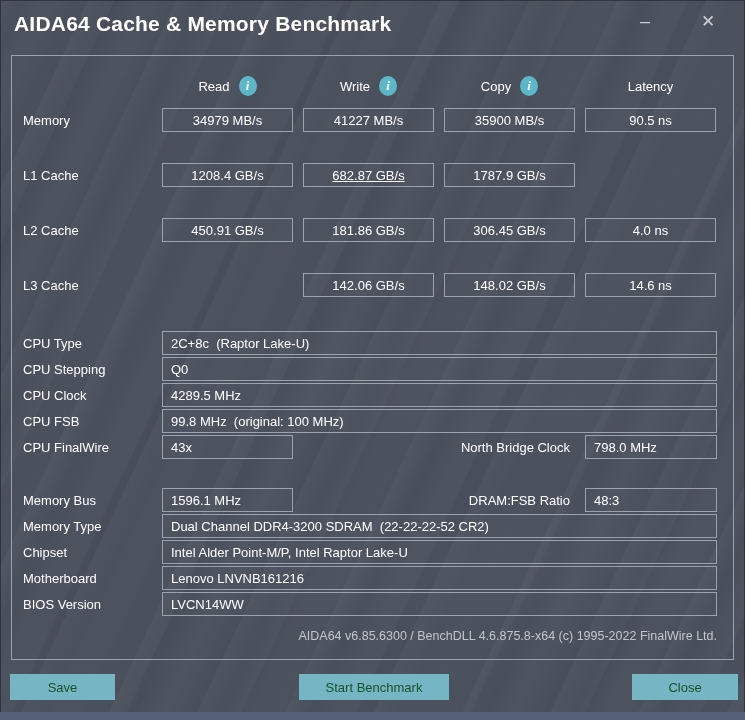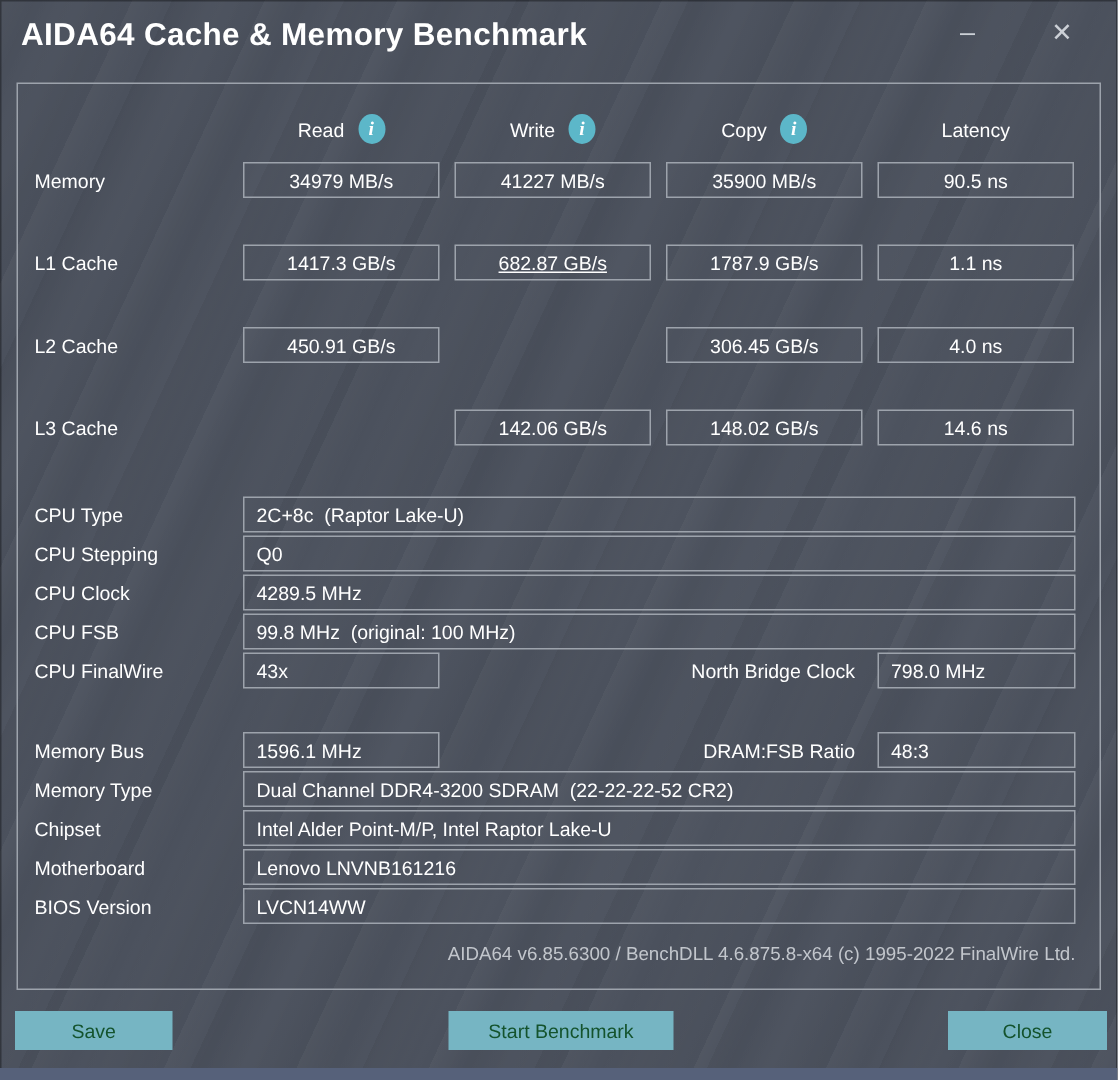--- a/index.html
+++ b/index.html
@@ -72,27 +72,27 @@
       <span>Latency</span>
     </div>
 
     <div class="rowlabel" style="top:52px;">Memory</div>
     <div class="field bench" style="left:150px; top:52px; width:131px;">34979 MB/s</div>
     <div class="field bench" style="left:291px; top:52px; width:131px;">41227 MB/s</div>
     <div class="field bench" style="left:432px; top:52px; width:131px;">35900 MB/s</div>
     <div class="field bench" style="left:573px; top:52px; width:131px;">90.5 ns</div>
 
     <div class="rowlabel" style="top:107px;">L1 Cache</div>
-    <div class="field bench" style="left:150px; top:107px; width:131px;">1417.3 GB/s</div>
+    <div class="field bench" style="left:150px; top:107px; width:131px;">1208.4 GB/s</div>
     <div class="field bench" style="left:291px; top:107px; width:131px;text-decoration:underline;">682.87 GB/s</div>
     <div class="field bench" style="left:432px; top:107px; width:131px;">1787.9 GB/s</div>
-    <div class="field bench" style="left:573px; top:107px; width:131px;">1.1 ns</div>
 
     <div class="rowlabel" style="top:162px;">L2 Cache</div>
     <div class="field bench" style="left:150px; top:162px; width:131px;">450.91 GB/s</div>
+    <div class="field bench" style="left:291px; top:162px; width:131px;">181.86 GB/s</div>
     <div class="field bench" style="left:432px; top:162px; width:131px;">306.45 GB/s</div>
     <div class="field bench" style="left:573px; top:162px; width:131px;">4.0 ns</div>
 
     <div class="rowlabel" style="top:217px;">L3 Cache</div>
     <div class="field bench" style="left:291px; top:217px; width:131px;">142.06 GB/s</div>
     <div class="field bench" style="left:432px; top:217px; width:131px;">148.02 GB/s</div>
     <div class="field bench" style="left:573px; top:217px; width:131px;">14.6 ns</div>
 
     <div class="rowlabel" style="top:275px;">CPU Type</div>
     <div class="field val" style="left:150px; top:275px; width:555px;">2C+8c  (Raptor Lake-U)</div>

